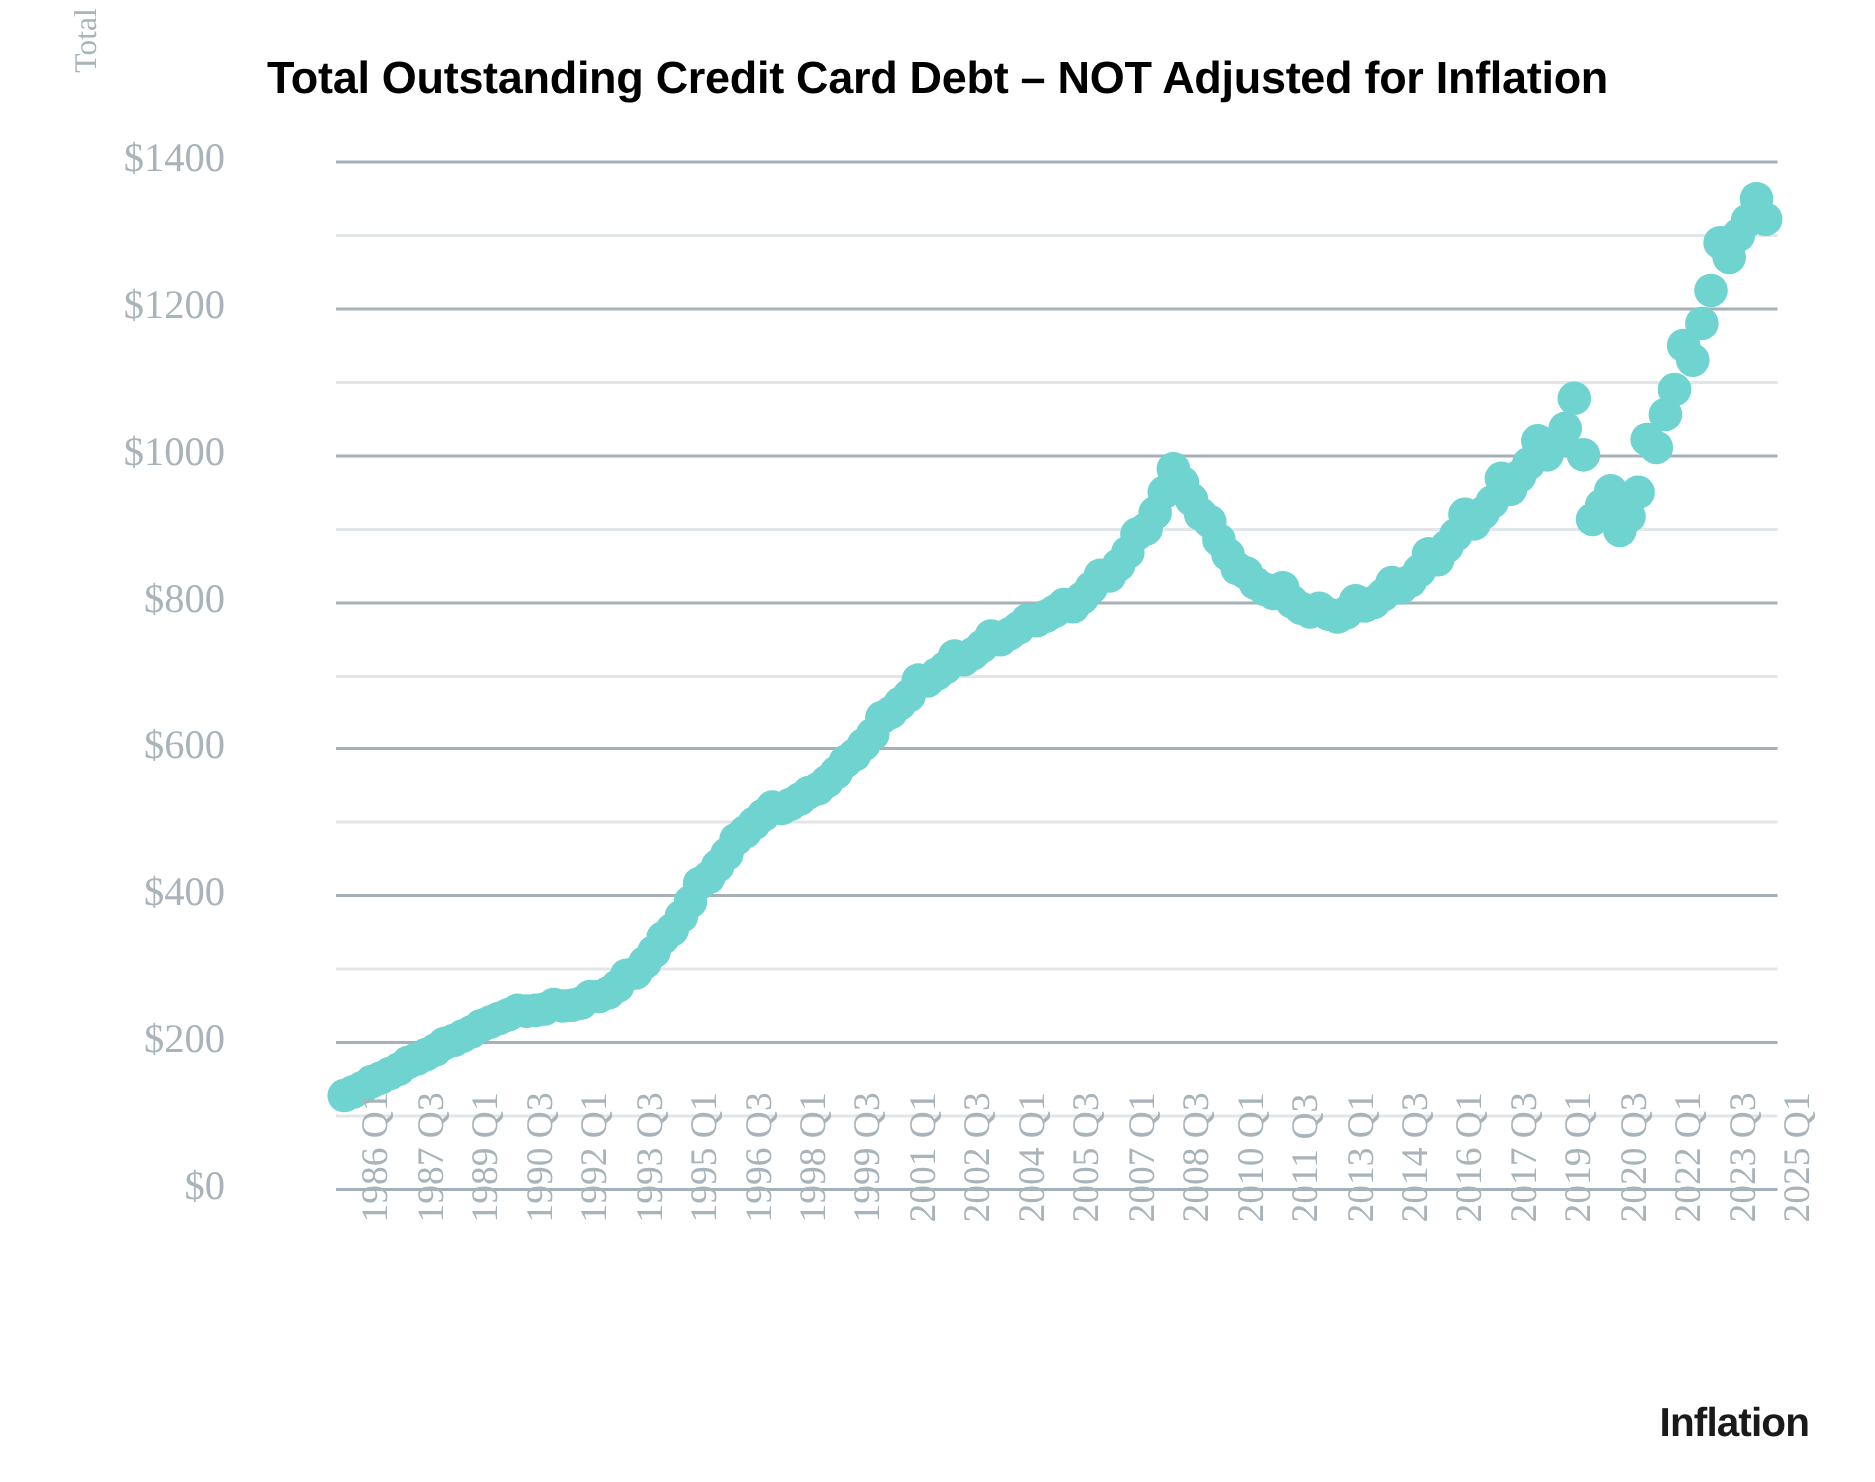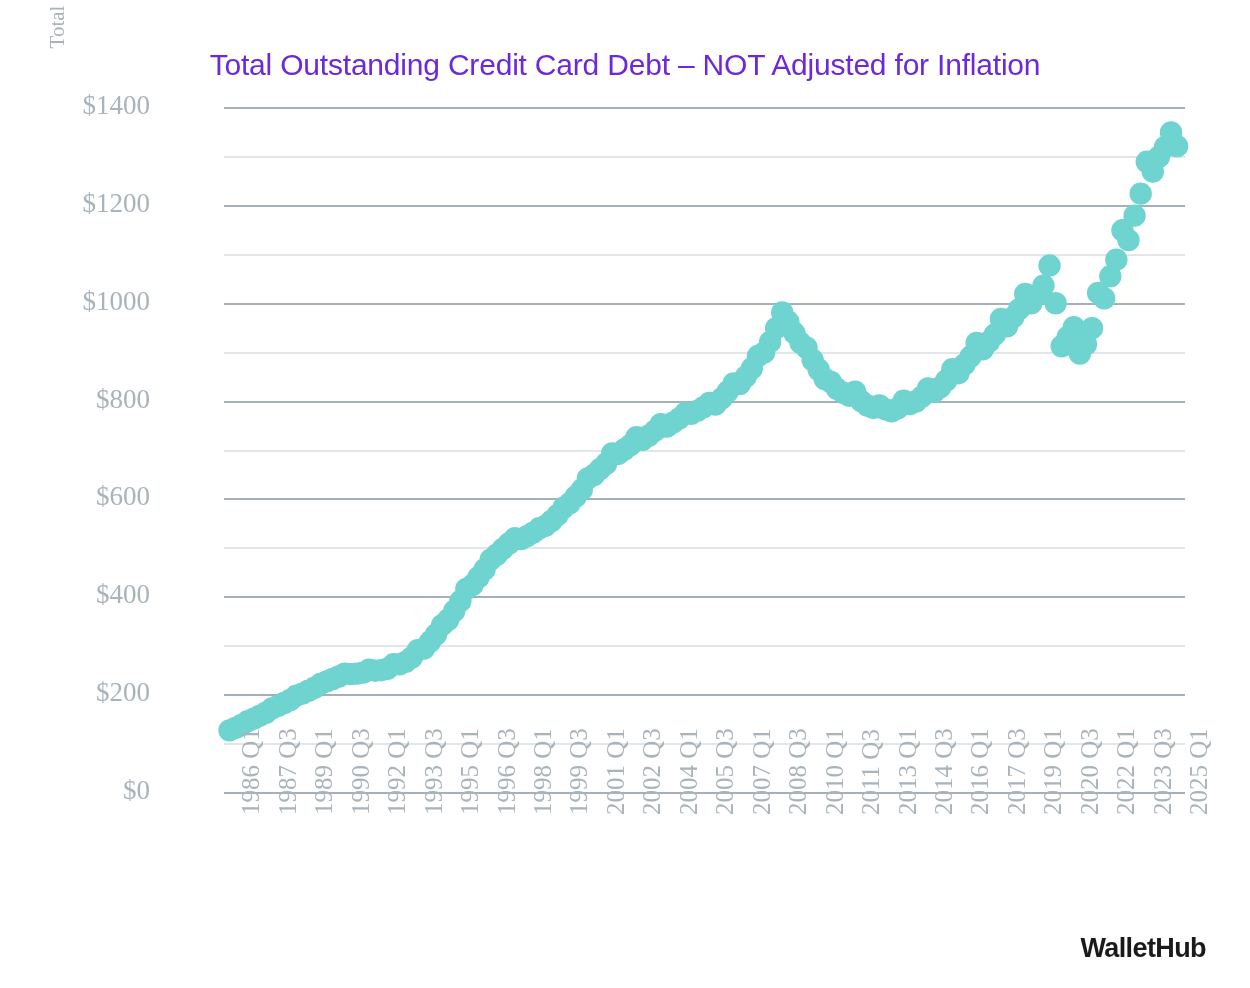--- a/index.html
+++ b/index.html
@@ -21,26 +21,25 @@
     height: 988px;
     background: #ffffff;
   }
   #chart-title {
     position: absolute;
     left: 0;
     top: 36px;
     width: 1250px;
     text-align: center;
     font-family: "Liberation Sans", sans-serif;
-    font-weight: normal;
+    font-weight: bold;
     font-size: 30px;
-    color: #6d28d9;
+    color: #000000;
     letter-spacing: -0.2px;
     white-space: nowrap;
-    margin-top: 12px;
   }
   #y-axis-title {
     position: absolute;
     left: 38px;
     top: 100px;
     width: 700px;
     height: 78px;
     transform: rotate(-90deg);
     transform-origin: 39px 39px;
     color: #a9b3ba;
@@ -331,15 +330,15 @@
         <div class="xtick-label" style="left: 743.418px; top: 707px; color: rgb(169, 179, 186);">2016 Q1</div>
         <div class="xtick-label" style="left: 779.865px; top: 707px; color: rgb(169, 179, 186);">2017 Q3</div>
         <div class="xtick-label" style="left: 816.313px; top: 707px; color: rgb(169, 179, 186);">2019 Q1</div>
         <div class="xtick-label" style="left: 852.76px; top: 707px; color: rgb(169, 179, 186);">2020 Q3</div>
         <div class="xtick-label" style="left: 889.208px; top: 707px; color: rgb(169, 179, 186);">2022 Q1</div>
         <div class="xtick-label" style="left: 925.655px; top: 707px; color: rgb(169, 179, 186);">2023 Q3</div>
         <div class="xtick-label" style="left: 962.103px; top: 707px; color: rgb(169, 179, 186);">2025 Q1</div>
       </div>
   </div>
 
-  <div id="wallethub-logo">WalletHub</div>
+  <div id="wallethub-logo">Inflation</div>
 
 </div>
 
 </body></html>

